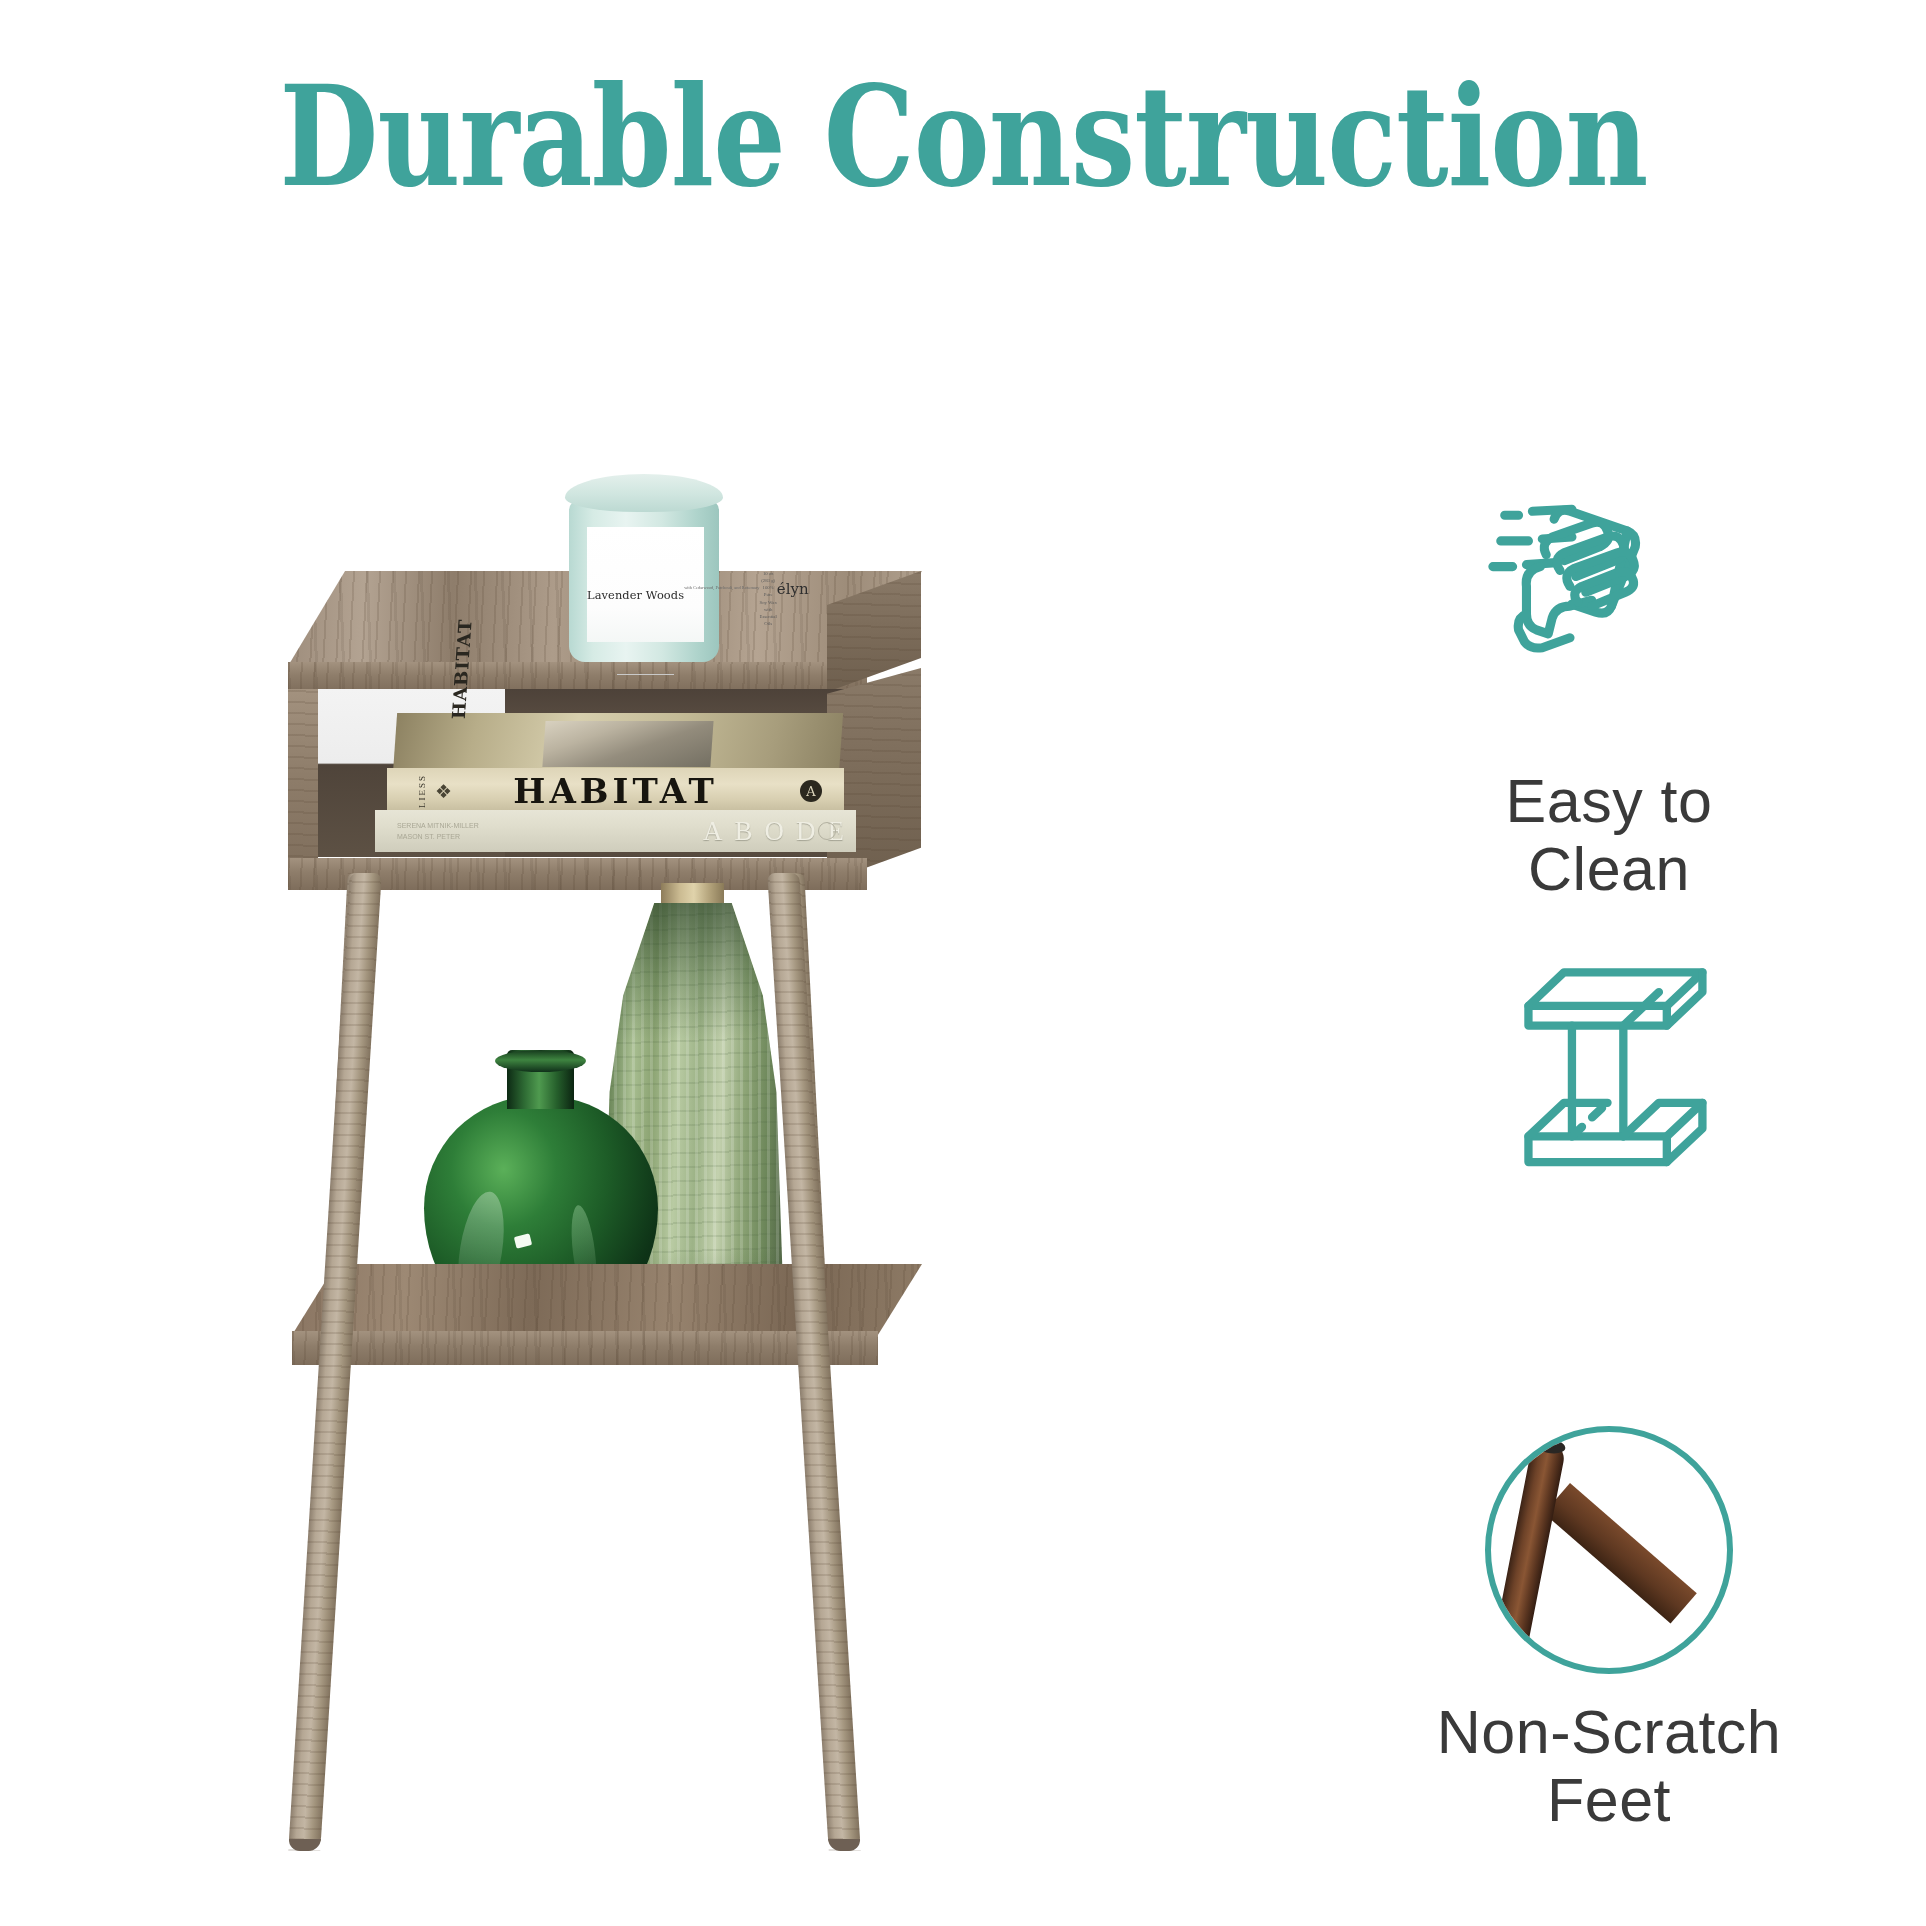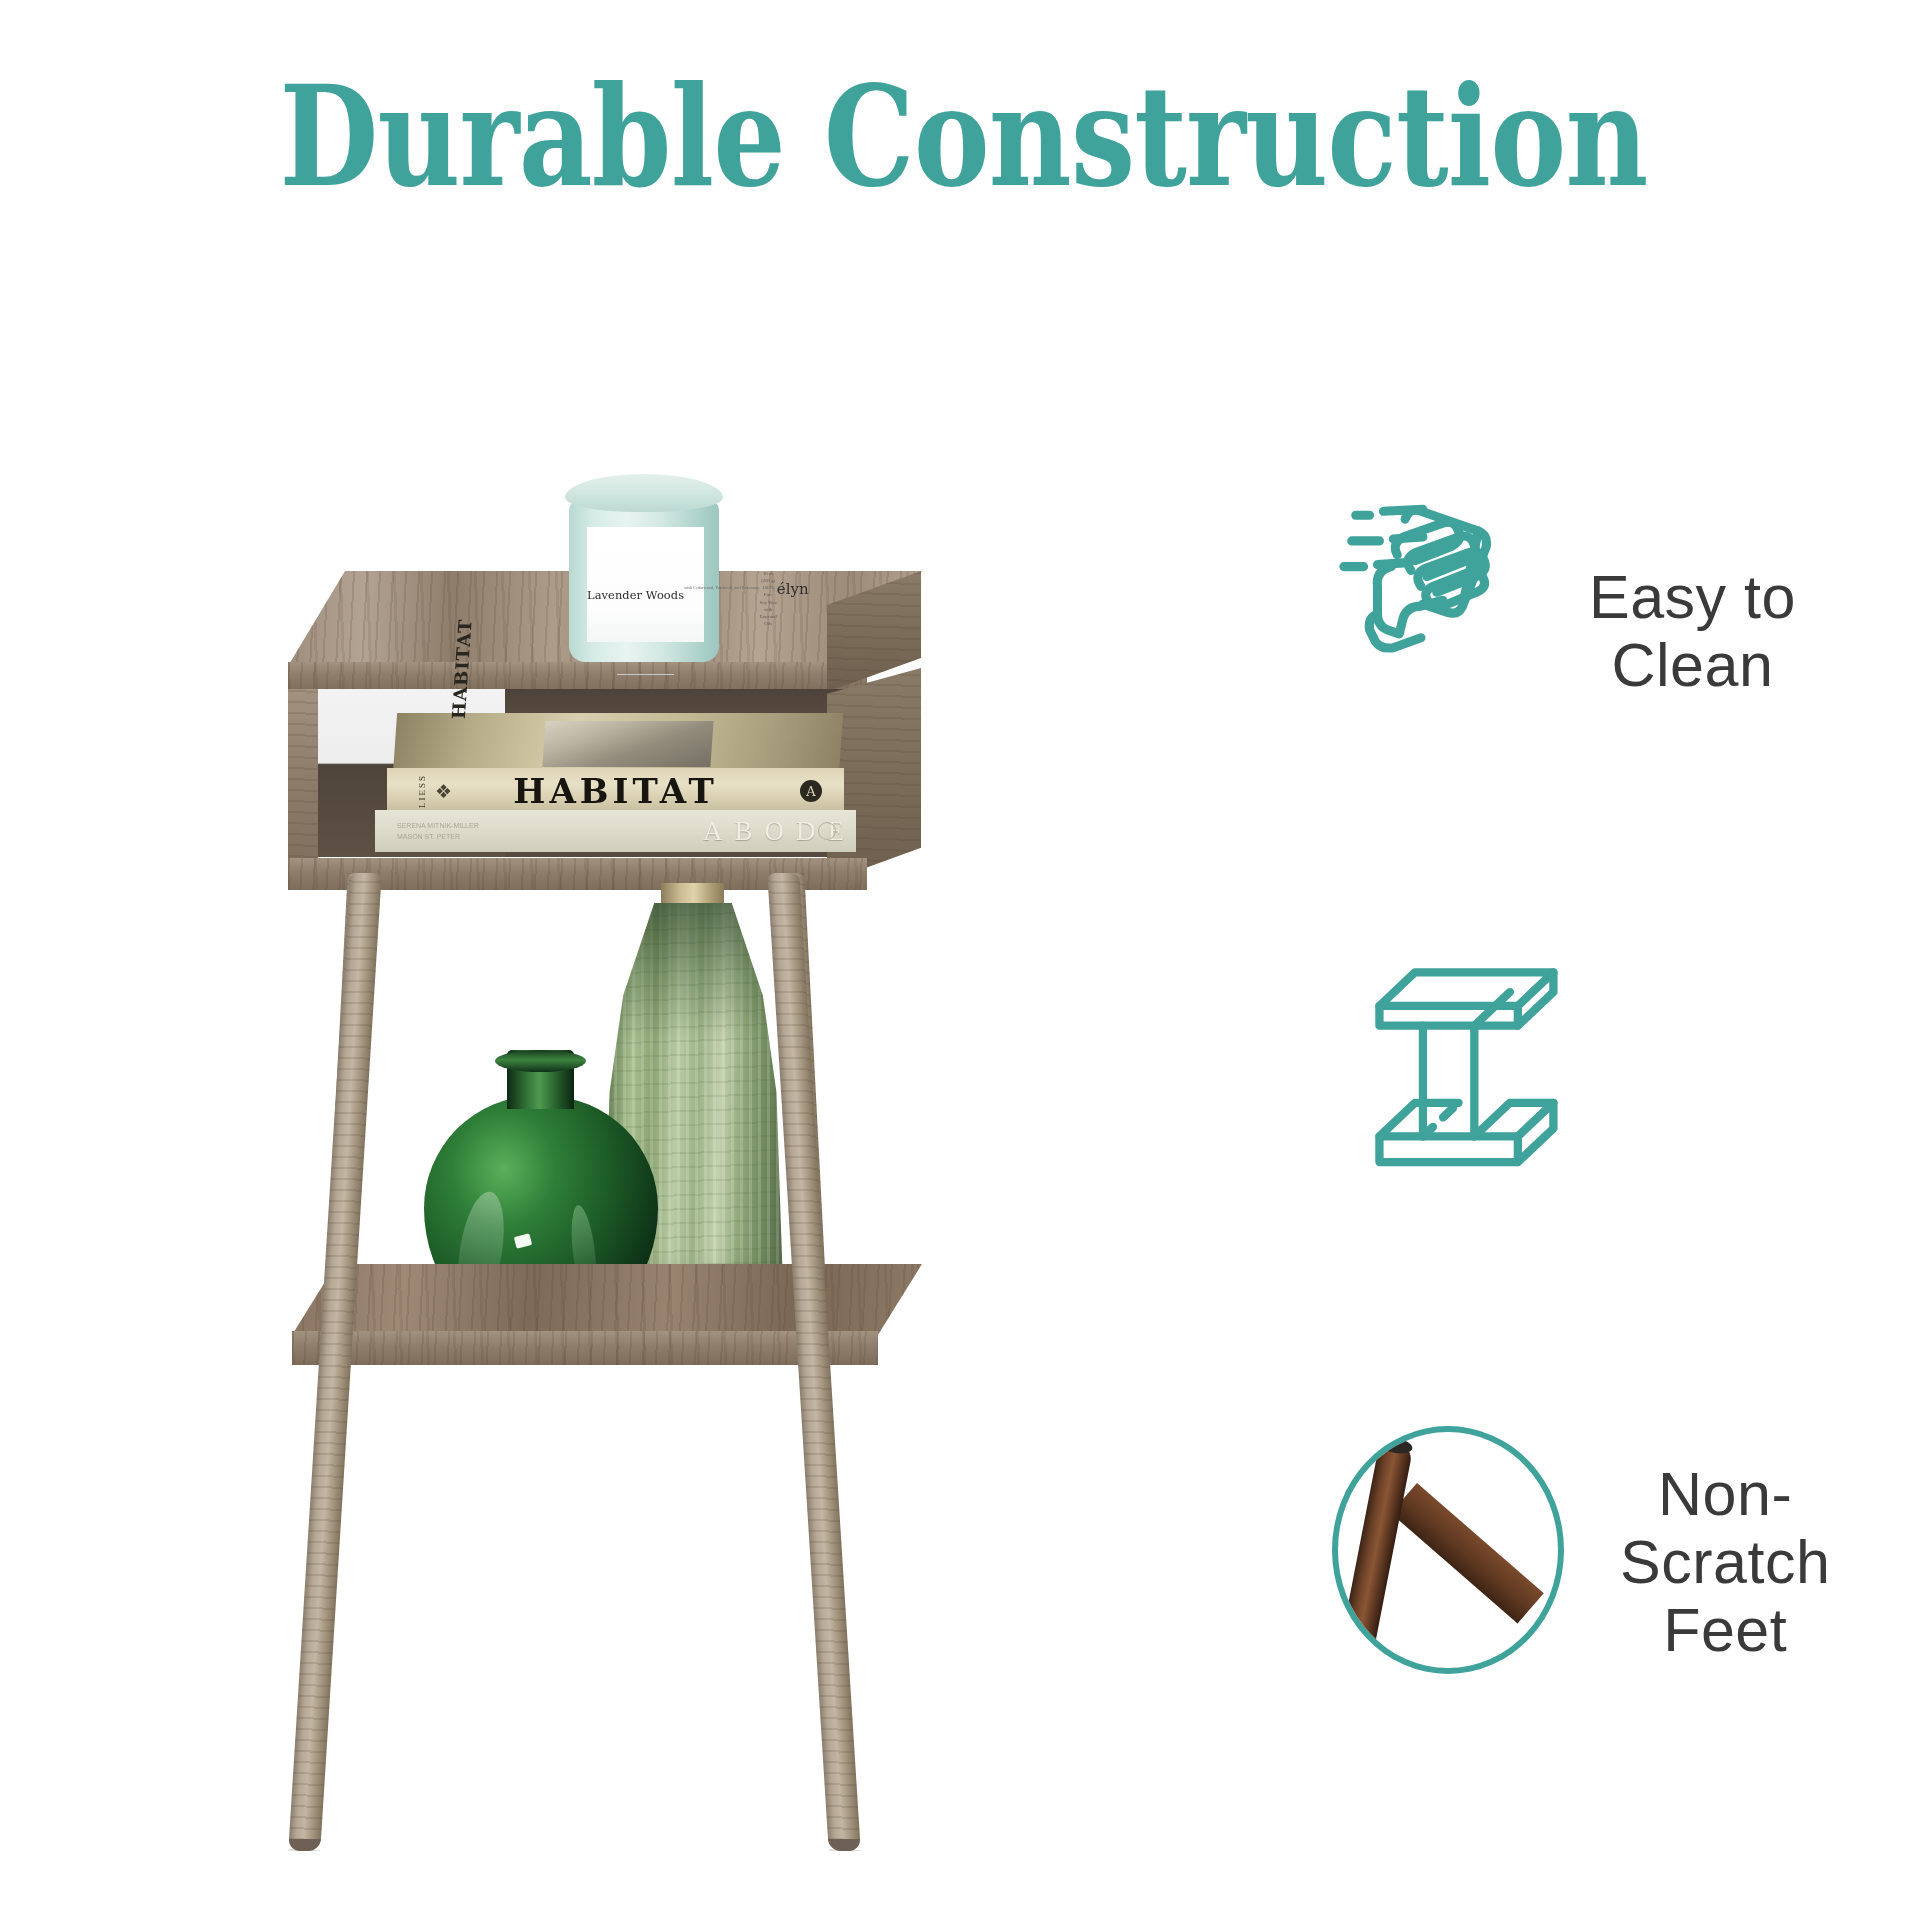--- a/index.html
+++ b/index.html
@@ -28,21 +28,21 @@
     font-family:"Liberation Sans",sans-serif;
     font-weight:400;
     font-size:61px;
     line-height:1.24;
     color:#3B3B3B;
   }
   #subtitle .sline { display:block; transform:scaleX(0.88); transform-origin:center; }
 
   
   #features { position:absolute; left:1332px; top:495px; width:554px; height:1406px; }
-  .feature { position:absolute; left:0; width:554px; display:flex; flex-direction:row; align-items:center; }
+  .feature { position:absolute; left:0; width:554px; display:flex; flex-direction:column; align-items:center; }
   .feature-icon { width:257px; height:248px; display:block; }
   .feature-label {
     margin-top:24px;
     text-align:center;
     font-family:"Liberation Sans",sans-serif;
     font-weight:400;
     font-size:61px;
     line-height:1.12;
     letter-spacing:0.5px;
     color:#3A3A3A;

